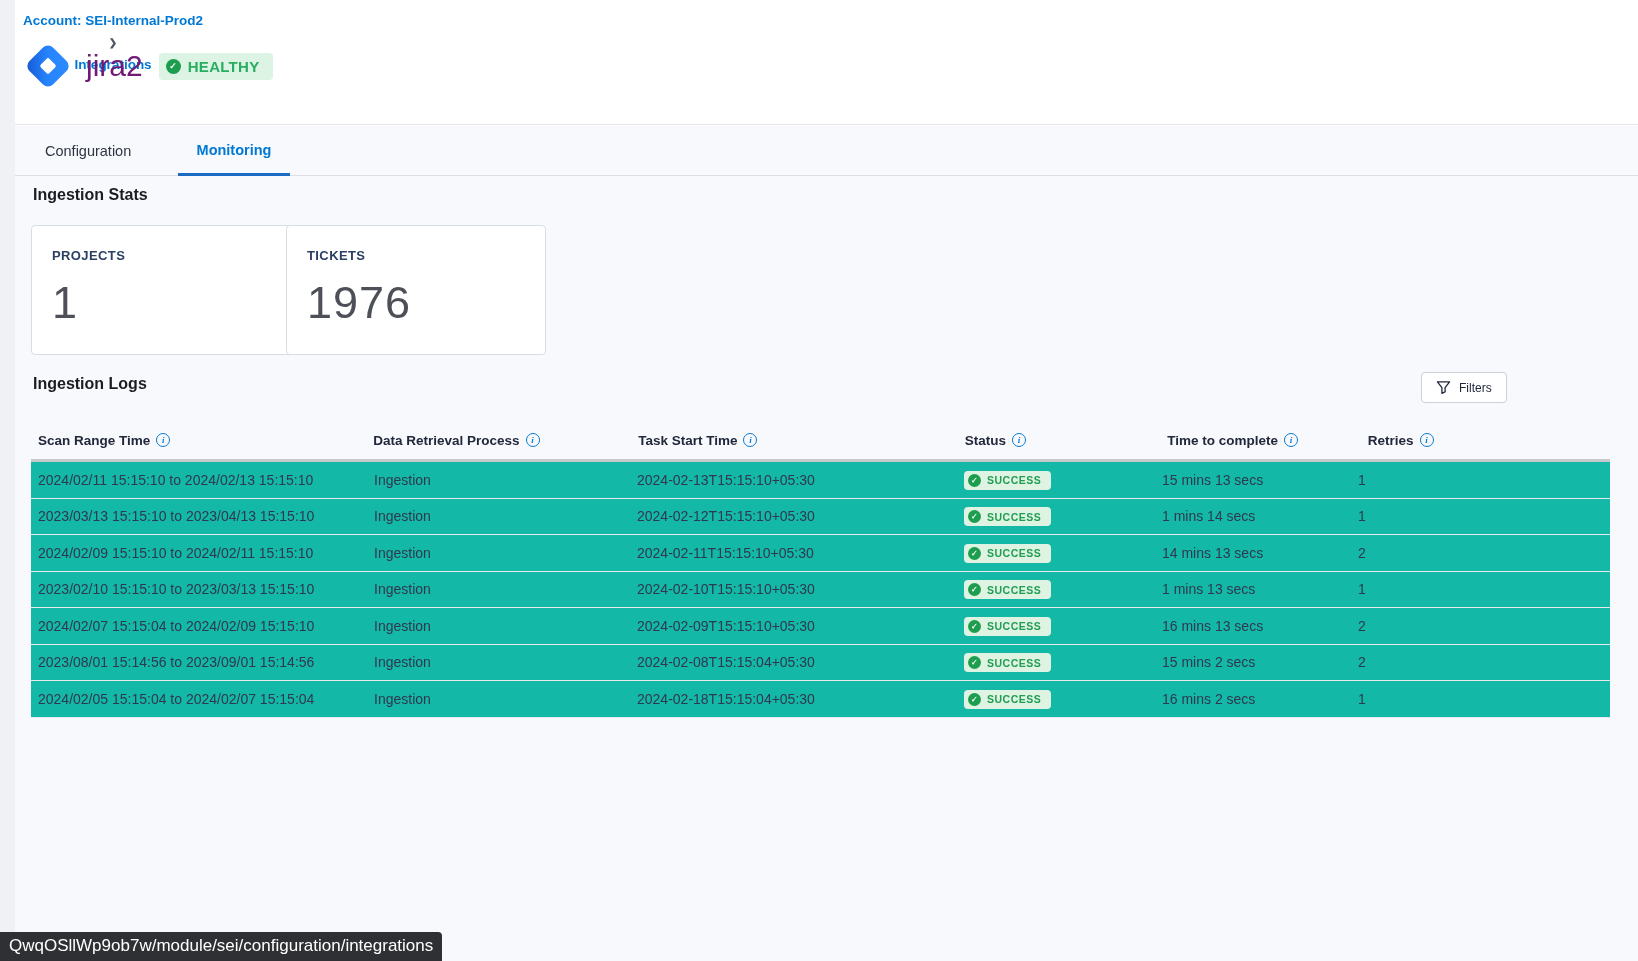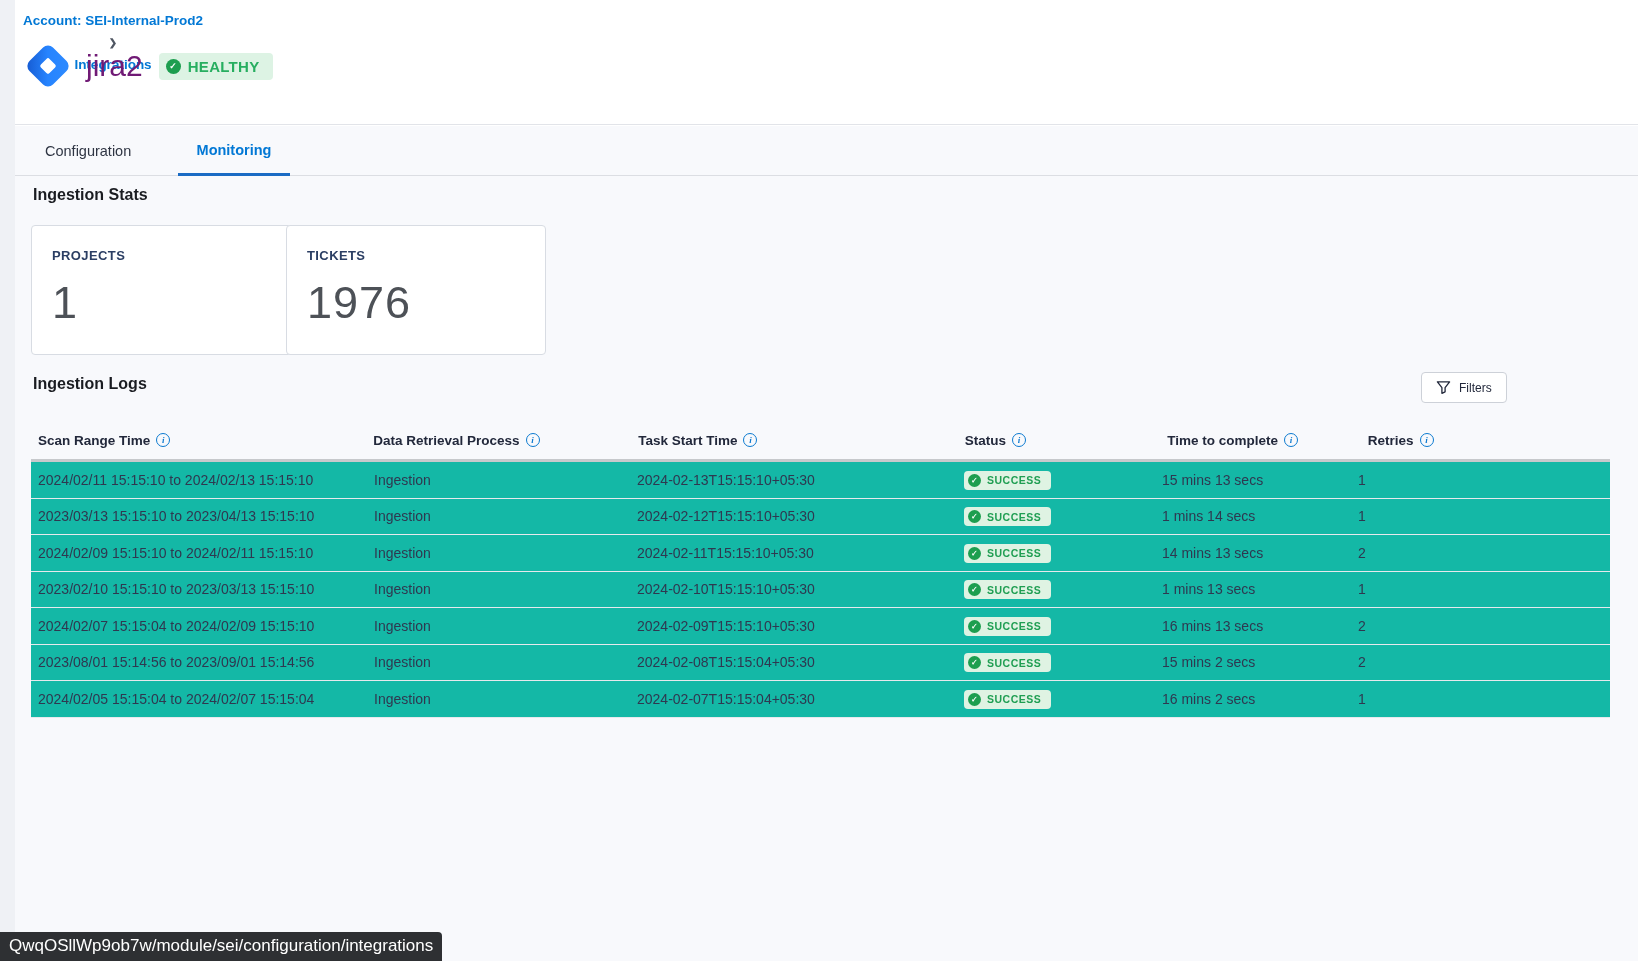--- a/index.html
+++ b/index.html
@@ -291,21 +291,21 @@
           <div class="td c3"><span class="status-badge">
               <span class="check-circle">✓</span>
               <span>SUCCESS</span>
             </span></div>
           <div class="td c4">15 mins 2 secs</div>
           <div class="td c5">2</div>
         </div>
         <div class="trow">
           <div class="td c0">2024/02/05 15:15:04 to 2024/02/07 15:15:04</div>
           <div class="td c1">Ingestion</div>
-          <div class="td c2">2024-02-07T15:15:04+05:30</div>
+          <div class="td c2">2024-02-18T15:15:04+05:30</div>
           <div class="td c3"><span class="status-badge">
               <span class="check-circle">✓</span>
               <span>SUCCESS</span>
             </span></div>
           <div class="td c4">16 mins 2 secs</div>
           <div class="td c5">1</div>
         </div>
       </div>
   </div>
 </div>

